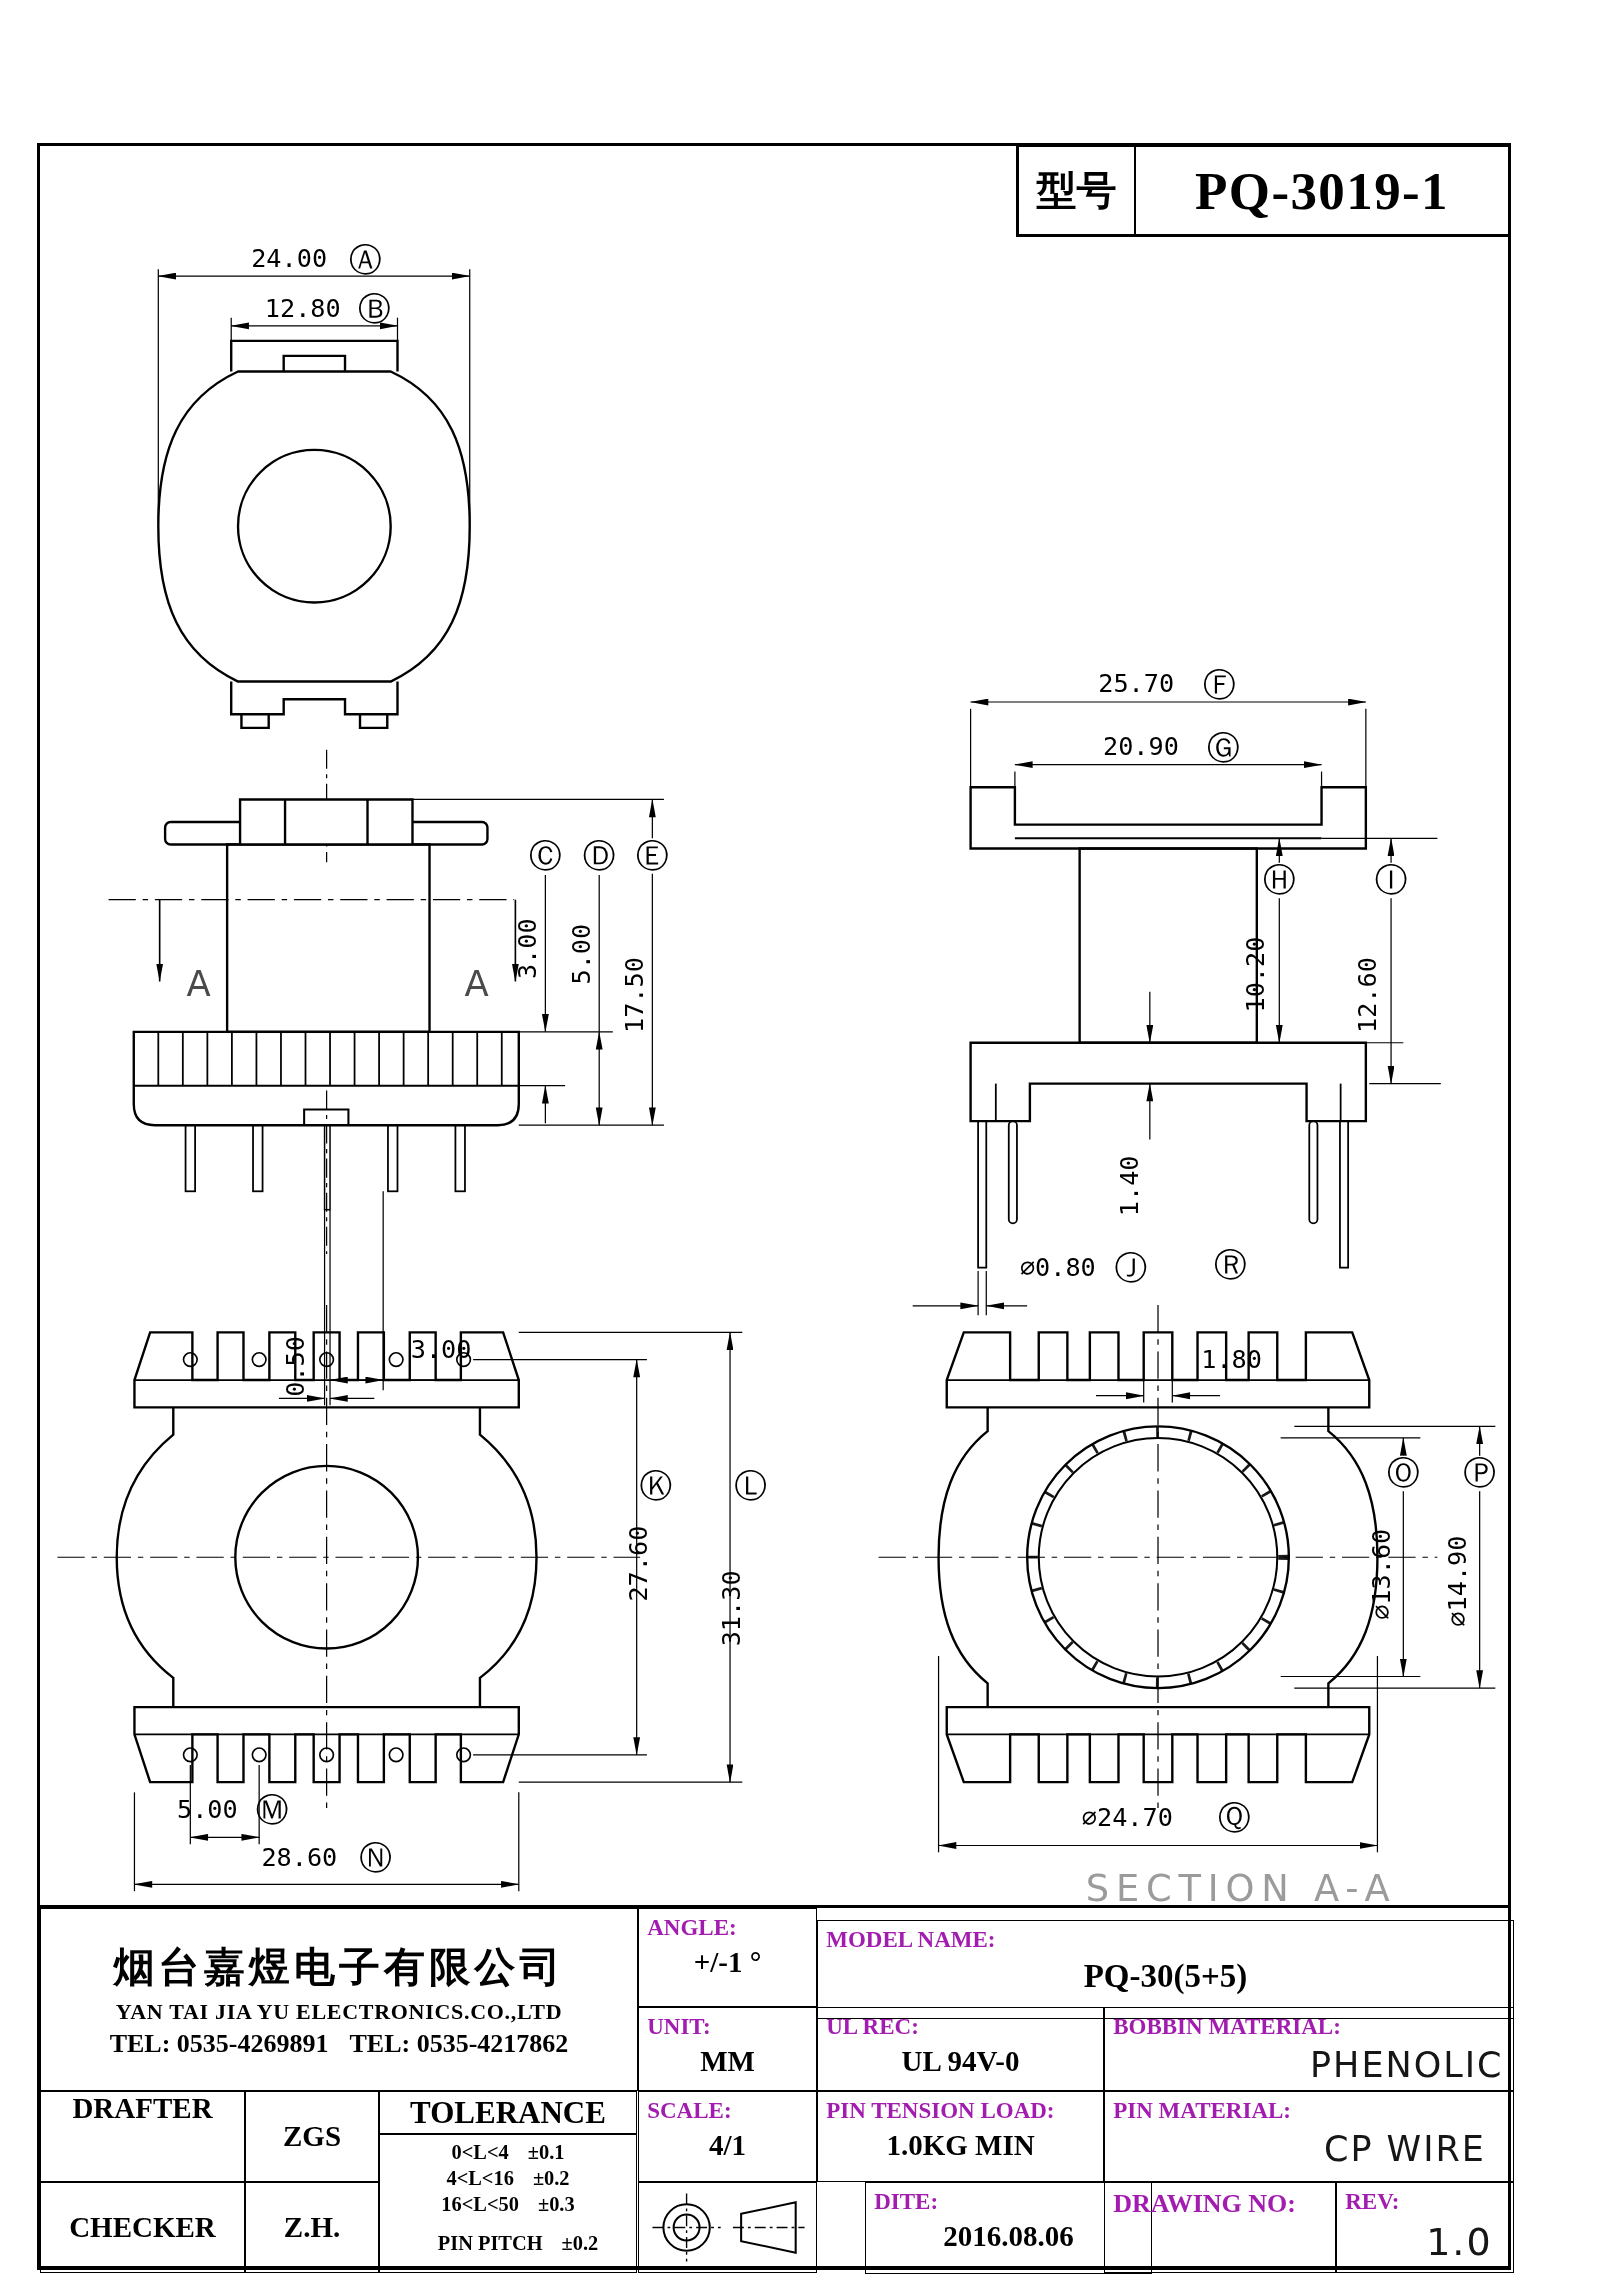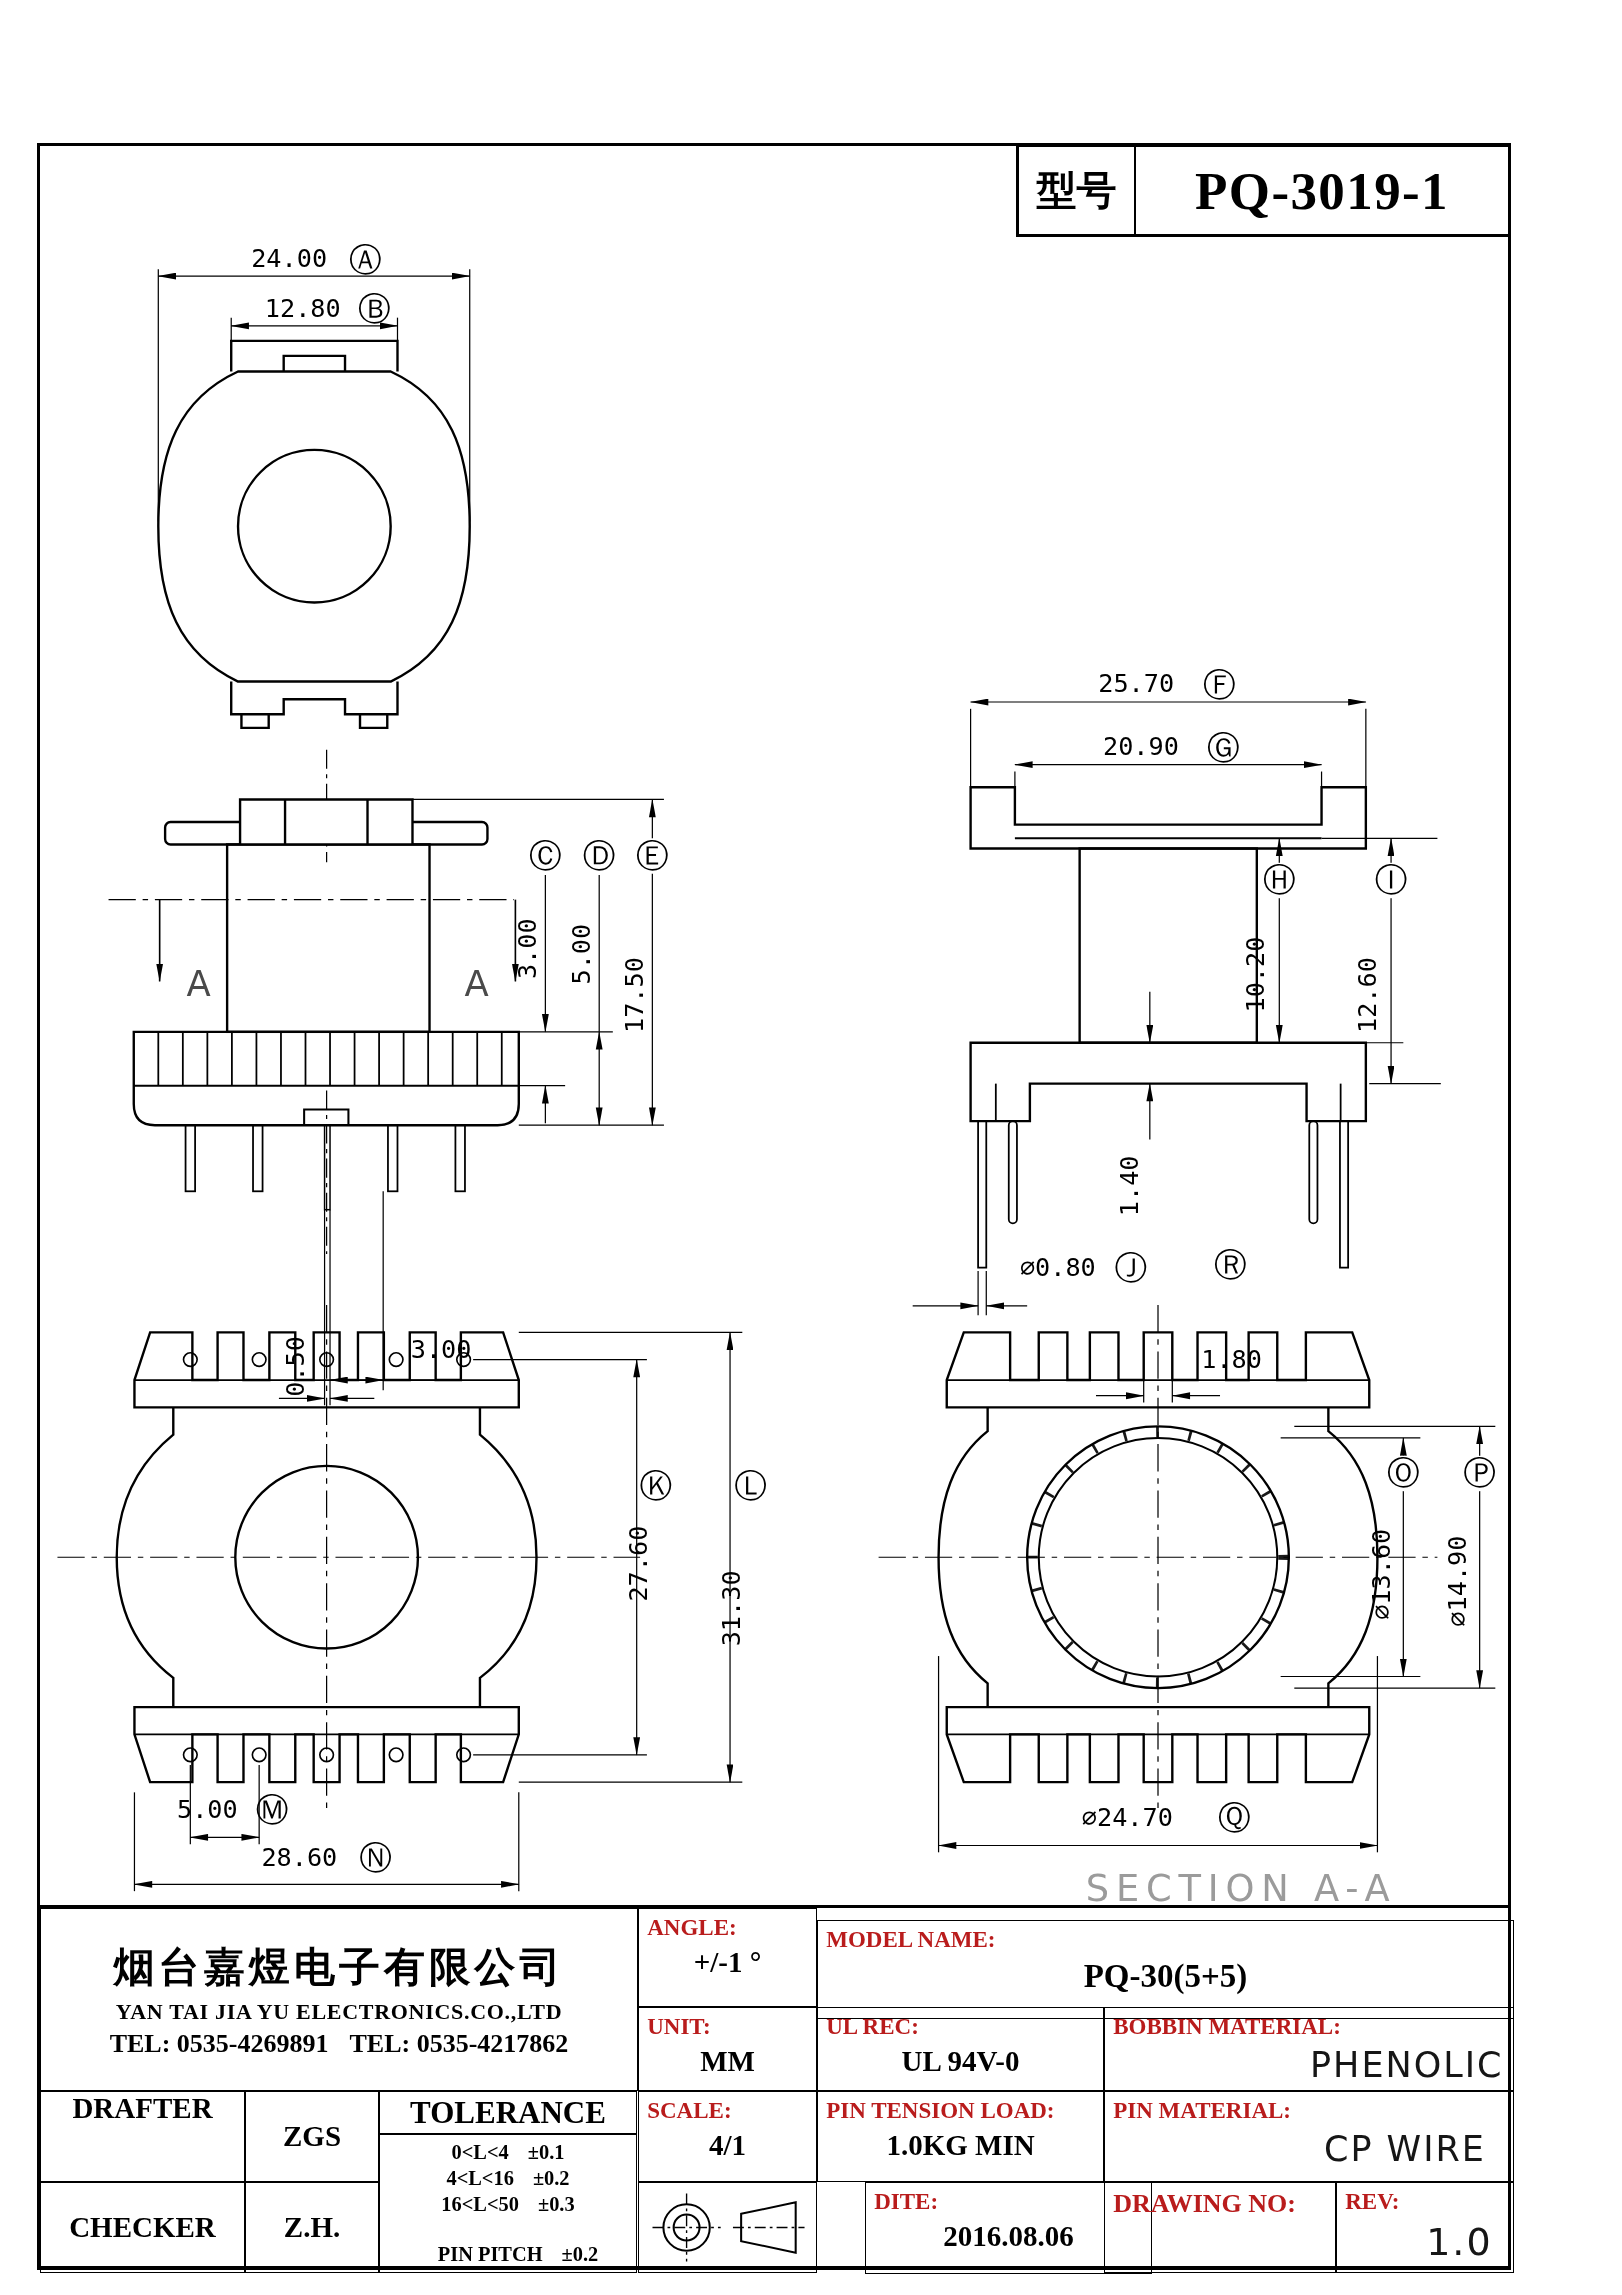--- a/index.html
+++ b/index.html
@@ -1,20 +1,20 @@
 <!DOCTYPE html>
 <html style="font-size:11px"><head>
 <meta charset="utf-8">
 <style>
   html,body{margin:0;padding:0;background:#fff;}
   body{width:1622px;height:2295px;position:relative;font-family:"Liberation Serif",serif;}
   .abs{position:absolute;box-sizing:border-box;}
   .frame{border:3.4px solid #000;}
   .cell{position:absolute;box-sizing:border-box;border:1.4px solid #000;overflow:hidden;}
-  .lbl{font:700 23px "Liberation Serif",serif;color:#b91c1c;}
+  .lbl{font:700 23px "Liberation Serif",serif;color:#a21caf;}
   .val{font:700 29px "Liberation Serif",serif;color:#000;}
   .thin{font:400 35px "DejaVu Sans",sans-serif;color:#161616;letter-spacing:2px;}
   .pad{padding:5.5px 8.2px;}
   .tb-title-label{font:700 40px "Liberation Sans",sans-serif;}
   .tb-title-value{font:700 53px "Liberation Serif",serif;letter-spacing:1.4px;}
   .cn{font:700 41px "Liberation Sans",sans-serif;letter-spacing:4.1px;}
   .en{font:700 22px "Liberation Serif",serif;letter-spacing:0.7px;}
   .tel{font:700 26px "Liberation Serif",serif;}
   .tolrow{display:flex;justify-content:center;gap:19px;font:700 20.4px "Liberation Serif",serif;}
   svg text{fill:#000;}
@@ -342,21 +342,21 @@
           <span>±0.1</span>
       </div>
       <div class="tolrow">
         <span>4&lt;L&lt;16</span>
           <span>±0.2</span>
       </div>
       <div class="tolrow">
         <span>16&lt;L&lt;50</span>
           <span>±0.3</span>
       </div>
-      <div class="tolrow" style="margin-top:24px;padding-left:20px;">
+      <div class="tolrow" style="margin-top:13px;padding-left:20px;">
         <span>PIN PITCH</span>
           <span>±0.2</span>
       </div>
     </div>
   </div>
 
   <div class="cell" style="left:598px;top:0;width:179px;height:99px;">
     <div class="lbl pad">ANGLE:</div>
     <div class="val" style="text-align:center;">+/-1 °</div>
   </div>

